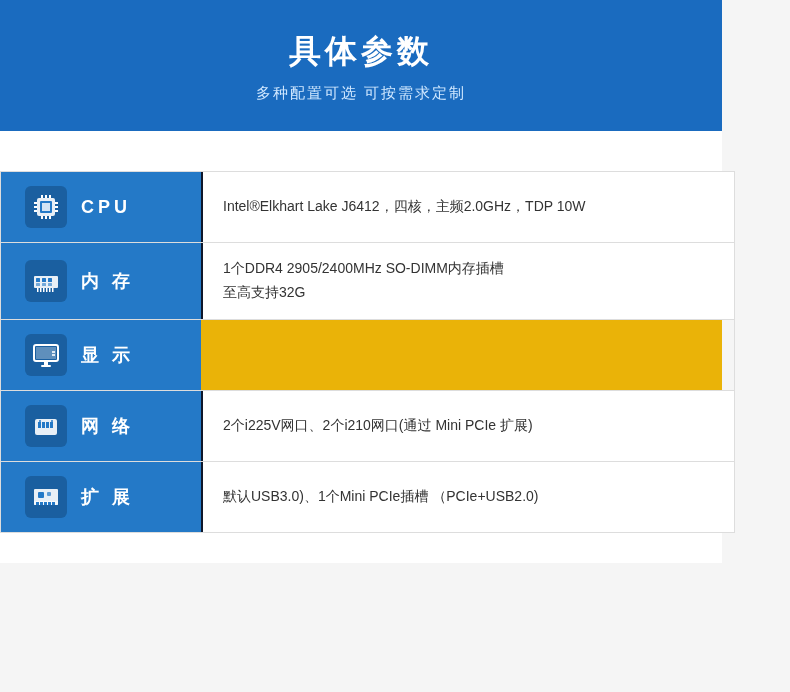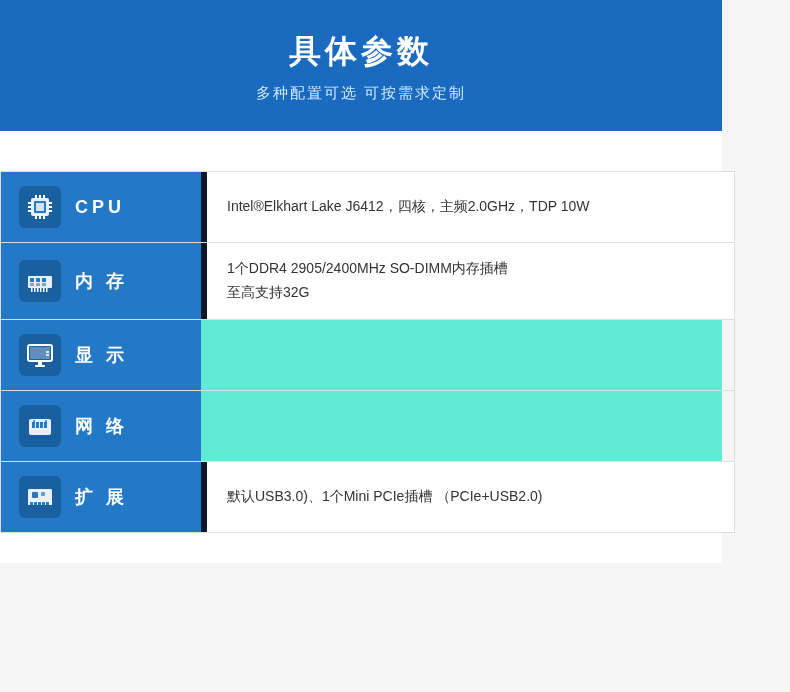--- a/index.html
+++ b/index.html
@@ -5,21 +5,21 @@
     * { box-sizing: border-box; margin: 0; padding: 0; }
     body {
       font-family: "Microsoft YaHei", "PingFang SC", Arial, sans-serif;
       background: #f5f5f5;
       width: 790px;
       min-height: 692px;
     }
 
     .page-wrapper {
       width: 722px;
-      background: #5eead4;
+      background: #eab308;
     }
 
     
     .header-banner {
       background: #1a6bbf;
       text-align: center;
       padding: 30px 20px 28px;
     }
     .header-title {
       color: #fff;
@@ -55,21 +55,21 @@
     .specs-row:last-child {
       border-bottom: none;
     }
 
     .specs-label {
       width: 200px;
       min-width: 200px;
       background: #2479c7;
       display: flex;
       align-items: center;
-      padding: 14px 18px;
+      padding: 14px 24px;
       gap: 14px;
     }
 
     .specs-icon {
       width: 42px;
       height: 42px;
       background: #1a5fa0;
       border-radius: 6px;
       display: flex;
       align-items: center;
@@ -92,21 +92,21 @@
 
     .specs-value {
       flex: 1;
       padding: 14px 20px;
       font-size: 14px;
       color: #333;
       line-height: 1.7;
       display: flex;
       align-items: center;
       background: #fff;
-      border-left: 6px solid #0f172a;
+      border-left: 2px solid #0f172a;
     }
 
     .specs-value-inner {
       line-height: 1.7;
     }
 
     .bottom-spacer {
       height: 30px;
       background: #fff;
     }
@@ -222,20 +222,23 @@
             <rect x="10" y="10" width="3" height="6" fill="#2479c7"></rect>
             <rect x="14" y="10" width="3" height="6" fill="#2479c7"></rect>
             <rect x="18" y="10" width="3" height="6" fill="#2479c7"></rect>
 
             <circle cx="8" cy="9" r="1" fill="#2479c7"></circle>
             <circle cx="20" cy="9" r="1" fill="#2479c7"></circle>
           </svg>
         </div>
         <span class="specs-label-text">网 络</span>
       </div>
+      <div class="specs-value">
+        <span>2个i225V网口、2个i210网口(通过 Mini PCIe 扩展)</span>
+      </div>
     </div>
 
     <div class="specs-row">
       <div class="specs-label">
         <div class="specs-icon">
           <svg viewBox="0 0 28 28">
 
             <rect x="2" y="6" width="24" height="16" rx="1" fill="#fff" opacity="0.9"></rect>
 
             <rect x="2" y="18" width="24" height="4" rx="0" fill="#fff" opacity="0.6"></rect>

